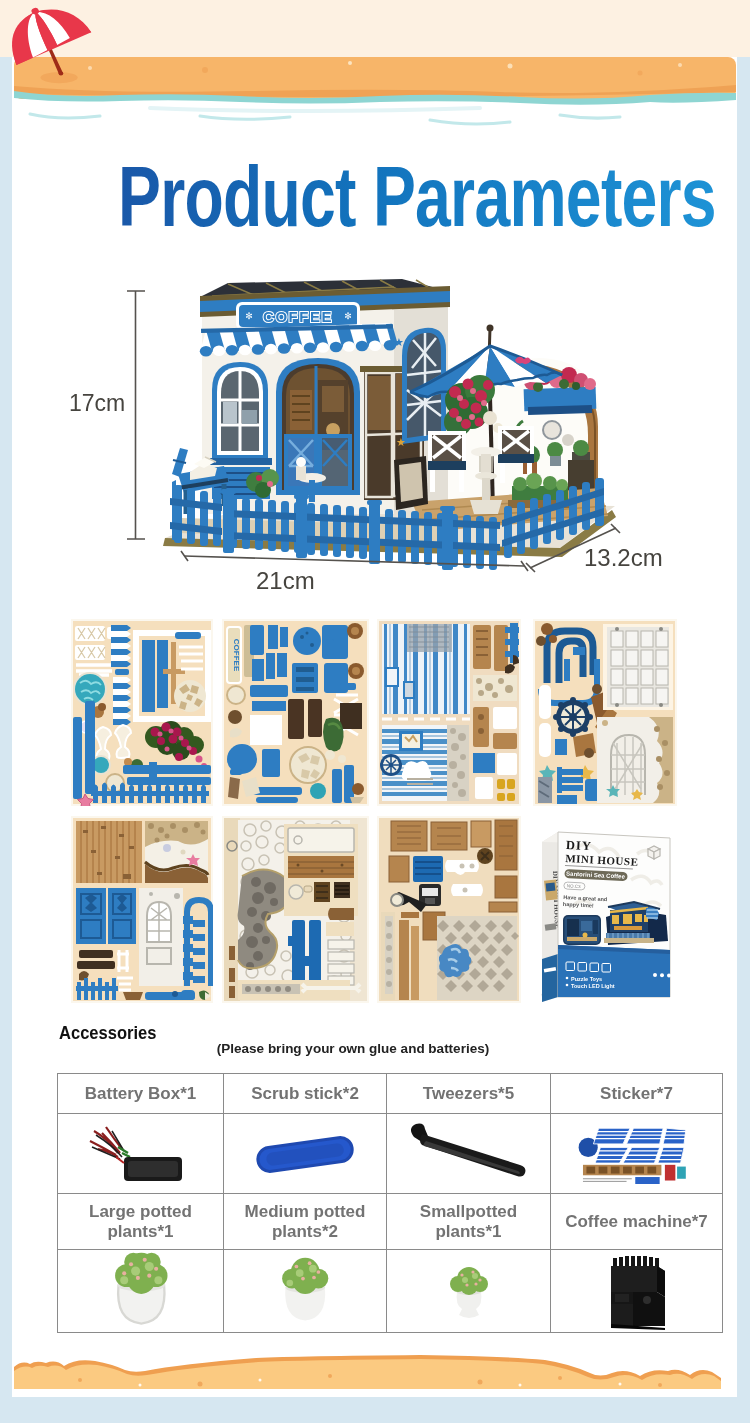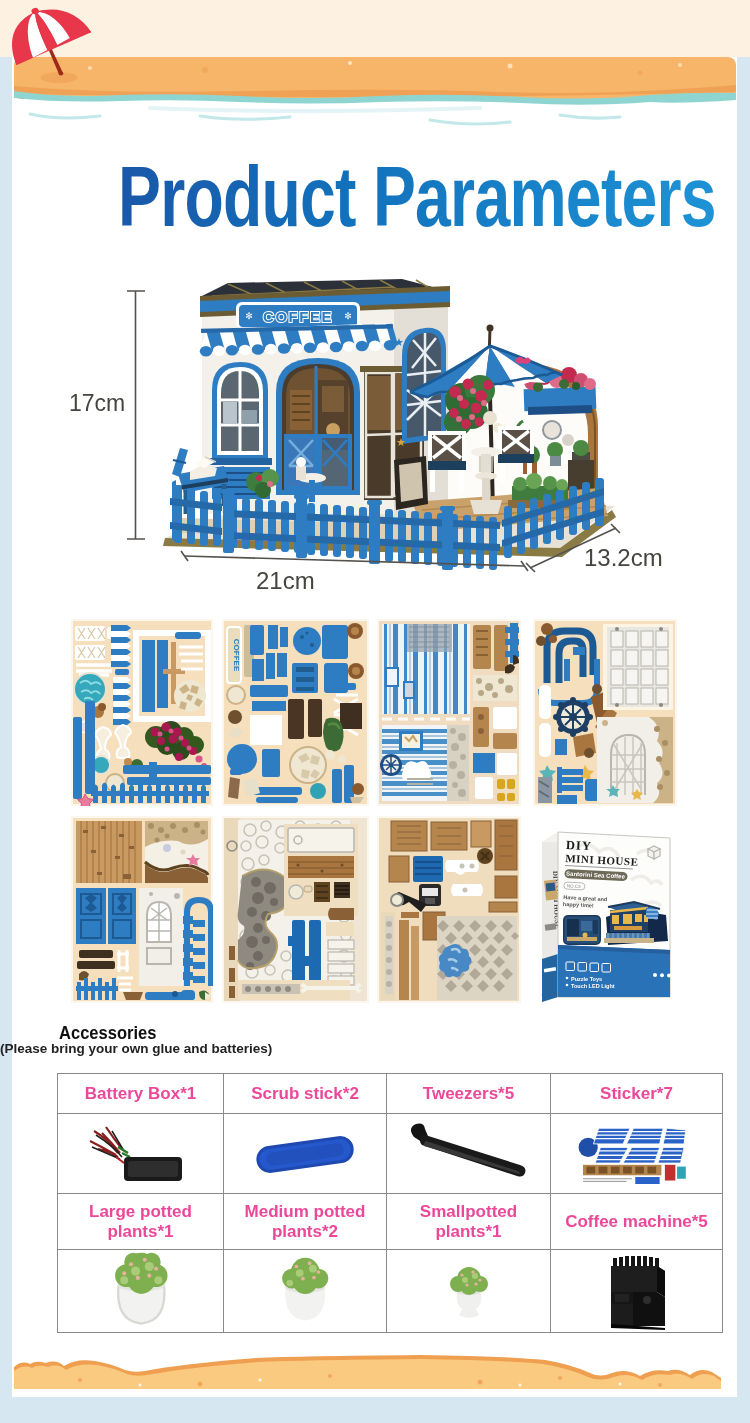--- a/index.html
+++ b/index.html
@@ -1223,21 +1223,21 @@
   <circle cx="34" cy="162" r="1.3" fill="#fff"></circle>
     <circle cx="34" cy="169" r="1.3" fill="#fff"></circle>
   <text x="38" y="164.5" font-size="5.5" fill="#fff" font-weight="bold">Puzzle Toys</text>
   <text x="38" y="171.5" font-size="5.5" fill="#fff" font-weight="bold">Touch LED Light</text>
   <circle cx="122" cy="159" r="2" fill="#fff"></circle>
     <circle cx="129" cy="159.3" r="2" fill="#fff"></circle>
     <circle cx="136" cy="159.6" r="2" fill="#fff"></circle>
 </svg>
 
 <div class="abs" style="left:59px;top:1022px;font-size:19px;font-weight:bold;color:#111;"><span style="display:inline-block;transform:scaleX(0.87);transform-origin:left;">Accessories</span></div>
-<div class="abs" style="left:0;top:1041px;width:706px;text-align:left;font-size:13.5px;font-weight:bold;color:#222;">(Please bring your own glue and batteries)</div>
+<div class="abs" style="left:0;top:1041px;width:706px;text-align:center;font-size:13.5px;font-weight:bold;color:#222;">(Please bring your own glue and batteries)</div>
 
 <div class="abs" style="left:57px;top:1073px;width:665px;height:249px;">
   <table style="border-collapse:collapse;width:665px;height:249px;table-layout:fixed;">
     <colgroup>
         <col style="width:166px">
         <col style="width:163px">
         <col style="width:164px">
         <col style="width:172px">
       </colgroup>
     <tbody>
@@ -1307,21 +1307,21 @@
                 </g>
           <rect x="64" y="60" width="28" height="8" fill="#2a63c8"></rect>
         </g>
       </svg>
           </td>
     </tr>
     <tr style="height:56px;">
       <td class="tl">Large potted<br>plants*1</td>
           <td class="tl">Medium potted<br>plants*2</td>
           <td class="tl">Smallpotted<br>plants*1</td>
-          <td class="tl">Coffee machine*5</td>
+          <td class="tl">Coffee machine*7</td>
     </tr>
     <tr style="height:83px;">
       <td class="ti">
             <svg width="90" height="80" viewBox="0 0 90 80">
         <g transform="translate(-6,-5) scale(1.14)">
         <path d="M25,34 Q22,66 45,68 Q68,66 65,34 Z" fill="#f2f2f0"></path>
         <path d="M25,34 Q22,66 45,68 Q68,66 65,34" fill="none" stroke="#d8d8d4" stroke-width="2"></path>
         <ellipse cx="45" cy="34" rx="21" ry="6" fill="#e4e4e0"></ellipse>
         <g fill="#7fb04f">
                   <circle cx="45" cy="20" r="14"></circle>
@@ -1422,21 +1422,21 @@
         </g>
       </svg>
           </td>
     </tr>
   </tbody>
     </table>
 </div>
 <style>
  td{border:1px solid #8a8a8a;text-align:center;vertical-align:middle;padding:0;}
  .ti svg{display:block;margin:0 auto;}
- .tl{font-size:17px;font-weight:bold;color:#ec4899;line-height:1.15;}
+ .tl{font-size:17px;font-weight:bold;color:#737373;line-height:1.15;}
 </style>
 
 <svg class="abs" style="left:0;top:1340px;" width="750" height="83" viewBox="0 0 750 83">
   <rect x="0" y="57" width="750" height="26" fill="#d6e7f1"></rect>
   <path d="M14,27 Q22,20 30,24 Q36,20 46,23 Q56,19 64,26 Q76,18 95,21 Q112,24 125,30 Q133,33 145,31 Q180,24 256,18 Q300,16 420,15 Q500,16 545,20 Q570,24 590,33 Q600,38 612,33 Q626,28 640,36 Q652,28 668,31 Q678,27 690,35 Q700,27 712,32 L721,38 L721,49 L14,49 Z" fill="#ef9f50"></path>
   <path d="M14,31 Q24,24 32,28 Q38,24 48,27 Q58,23 66,30 Q78,23 97,25 Q114,28 127,34 Q135,37 147,35 Q182,28 258,22 Q302,20 420,19 Q498,20 543,24 Q568,28 588,37 Q600,42 614,37 Q628,32 642,40 Q654,32 670,35 Q680,31 692,39 Q702,31 714,36 L721,41 L721,49 L14,49 Z" fill="#fbca81"></path>
   <circle cx="80" cy="40" r="2" fill="#f0a85c"></circle>
     <circle cx="200" cy="44" r="2.5" fill="#f0a85c"></circle>
   <circle cx="330" cy="36" r="2" fill="#f0a85c"></circle>
     <circle cx="480" cy="42" r="2.5" fill="#f0a85c"></circle>

